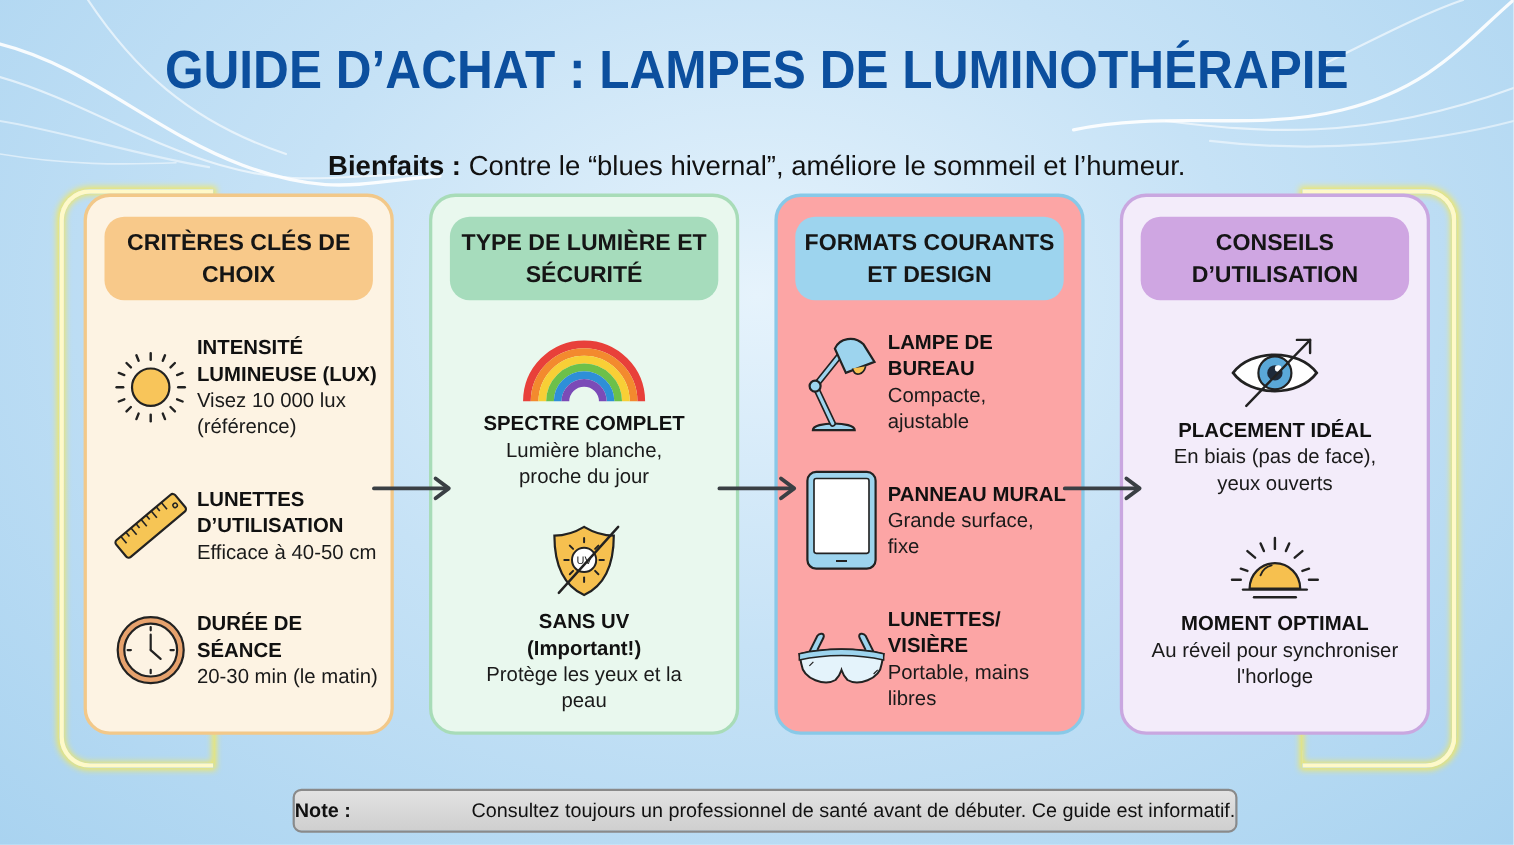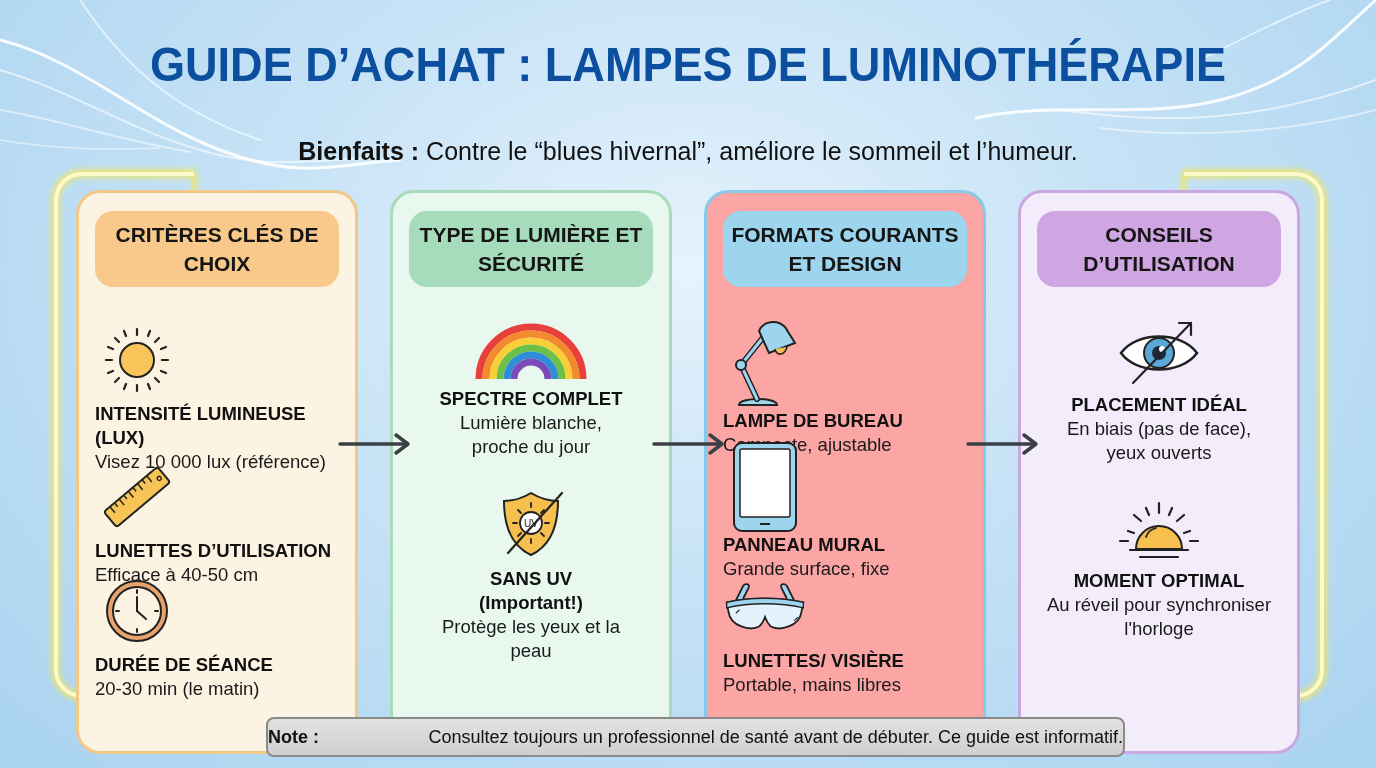--- a/index.html
+++ b/index.html
@@ -22,38 +22,38 @@
   }
   .subtitle b { font-weight: 700; }
   .glow {
     position: absolute; border: 4px solid #fff9c8; border-radius: 28px;
     box-shadow: 0 0 6px 2px #f5e85a, inset 0 0 6px 1px #f5e85a;
   }
   .glow-left { left: 54px; top: 172px; width: 140px; height: 526px; border-right: none; border-top-right-radius:0; border-bottom-right-radius:0;}
   .glow-right { left: 1184px; top: 172px; width: 140px; height: 526px; border-left: none; border-top-left-radius:0; border-bottom-left-radius:0;}
 
   .card {
-    position: absolute; top: 190px; height: 564px; border-radius: 24px;
+    position: absolute; top: 176px; height: 492px; border-radius: 24px;
     border: 3px solid; padding: 18px 16px;
   }
   .card-1 { left: 76px; width: 282px; background: #fdf3e3; border-color: #f2c889; }
   .card-2 { left: 390px; width: 282px; background: #e9f8ee; border-color: #a8dcb8; }
   .card-3 { left: 704px; width: 282px; background: #fca5a5; border-color: #88c9e8; }
   .card-4 { left: 1018px; width: 282px; background: #f3ecfa; border-color: #c9a7e0; }
 
   .card-header {
     height: 76px; border-radius: 18px; display: flex; align-items: center; justify-content: center;
     text-align: center; font-size: 21px; font-weight: 700; line-height: 29px; color: #151515;
   }
   .card-1 .card-header { background: #f8c98a; }
   .card-2 .card-header { background: #a6dcbc; }
   .card-3 .card-header { background: #9dd4ee; }
   .card-4 .card-header { background: #cfa6e2; }
 
-  .row { display: flex; align-items: flex-start; position: absolute; left: 16px; right: 10px; flex-direction: column; }
+  .row { display: flex; align-items: center; position: absolute; left: 16px; right: 10px; }
   .row .icon { width: 84px; flex: 0 0 84px; display: flex; justify-content: center; align-items: center; }
   .row .txt { flex: 1; }
   .h { font-size: 18.5px; font-weight: 700; line-height: 24px; color: #111; }
   .d { font-size: 18.5px; line-height: 24px; color: #1a1a1a; }
 
   .center-item { position: absolute; left: 0; right: 0; text-align: center; }
   .center-item .icon { display: flex; justify-content: center; margin-bottom: 8px; }
 
   .arrow { position: absolute; top: 432px; width: 74px; height: 24px; }
 

